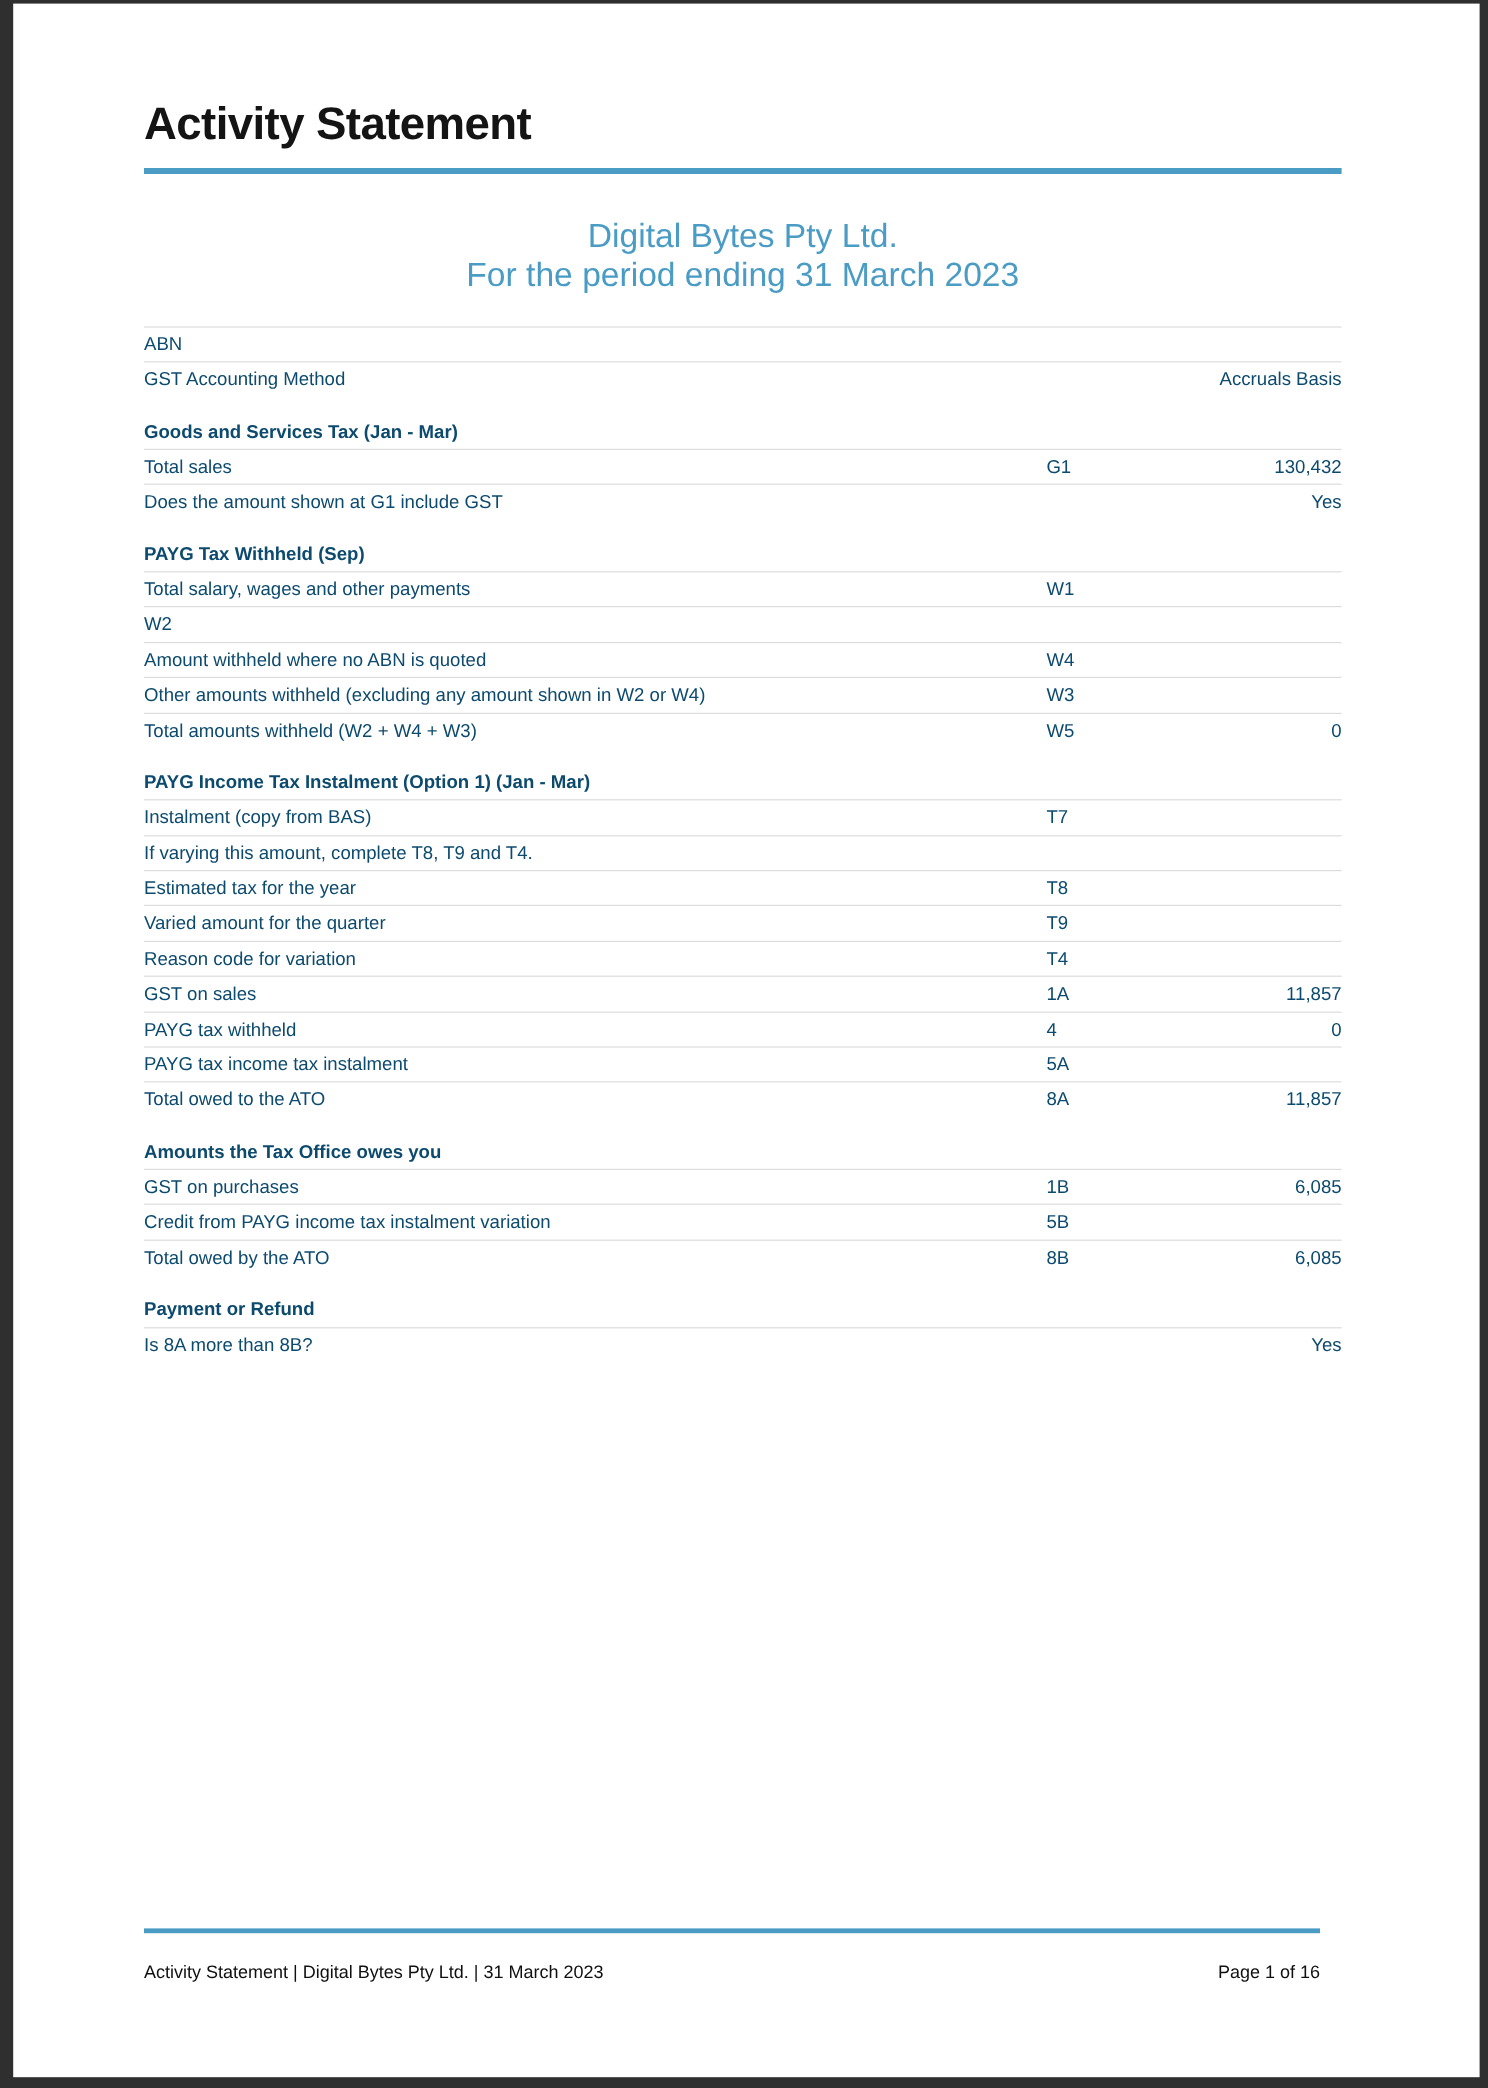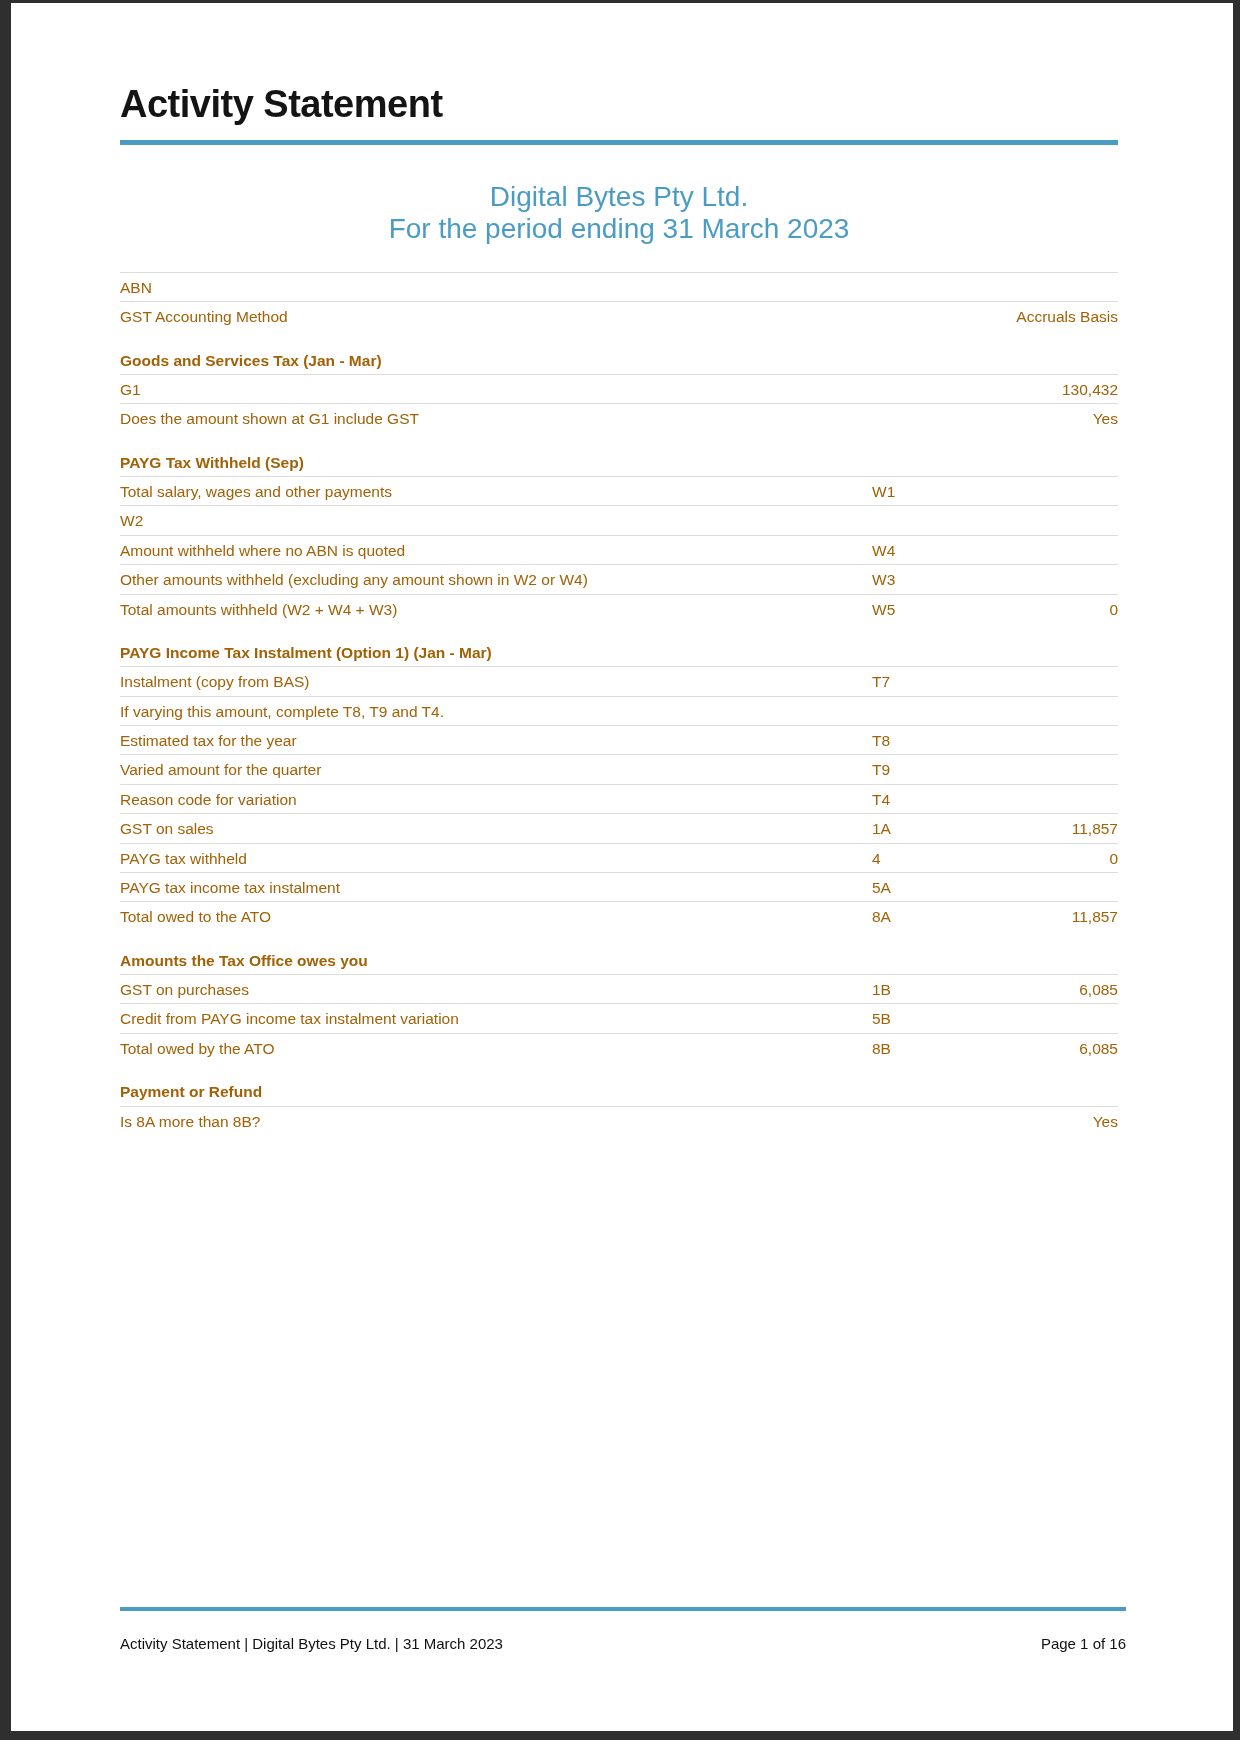--- a/index.html
+++ b/index.html
@@ -37,21 +37,21 @@
     text-align:center;
     color:var(--accent);
     font-size:28px;
     line-height:1.16;
     margin-top:36px;
     font-weight:400;
   }
   .stmt-table{
     margin-top:26px;
     font-size:15.5px;
-    color:#a16207;
+    color:#0c4a6e;
   }
   .sec{
     font-weight:700;
     padding:6px 0 4px;
     margin-top:14px;
     border-bottom:1px solid var(--line);
     line-height:1.25;
   }
   .row{
     display:flex;
@@ -60,21 +60,21 @@
     line-height:1.25;
   }
   .sec + .row{border-top:none;}
   .row.heavy{border-top:2px solid var(--heavyline);}
   .row.bold{font-weight:700;}
   .row .label{width:752px;}
   .row .code{width:115px;}
   .row .value{flex:1;text-align:right;}
   .footer{
     position:absolute;
-    left:109px;right:107px;bottom:79px;
+    left:109px;right:133px;bottom:79px;
   }
   .footer-rule{
     height:4px;
     background:var(--accent);
   }
   .footer-text{
     display:flex;
     justify-content:space-between;
     margin-top:24px;
     font-size:15px;
@@ -101,20 +101,21 @@
           <div class="code"></div>
           <div class="value"></div>
         </div>
         <div class="row">
           <div class="label">GST Accounting Method</div>
           <div class="code"></div>
           <div class="value">Accruals Basis</div>
         </div>
         <div class="sec">Goods and Services Tax (Jan - Mar)</div>
         <div class="row">
+          <div class="label">Total sales</div>
           <div class="code">G1</div>
           <div class="value">130,432</div>
         </div>
         <div class="row">
           <div class="label">Does the amount shown at G1 include GST</div>
           <div class="code"></div>
           <div class="value">Yes</div>
         </div>
         <div class="sec">PAYG Tax Withheld (Sep)</div>
         <div class="row">

